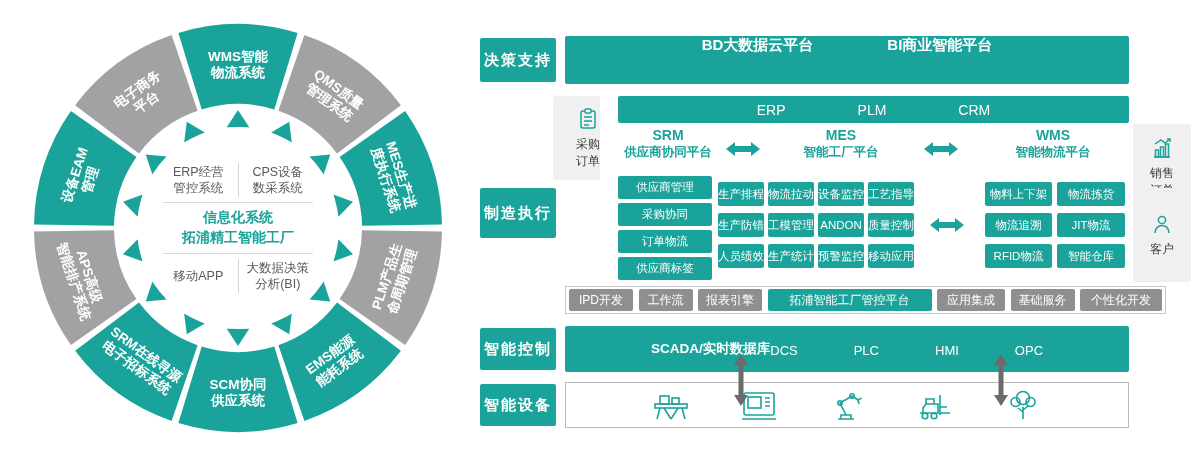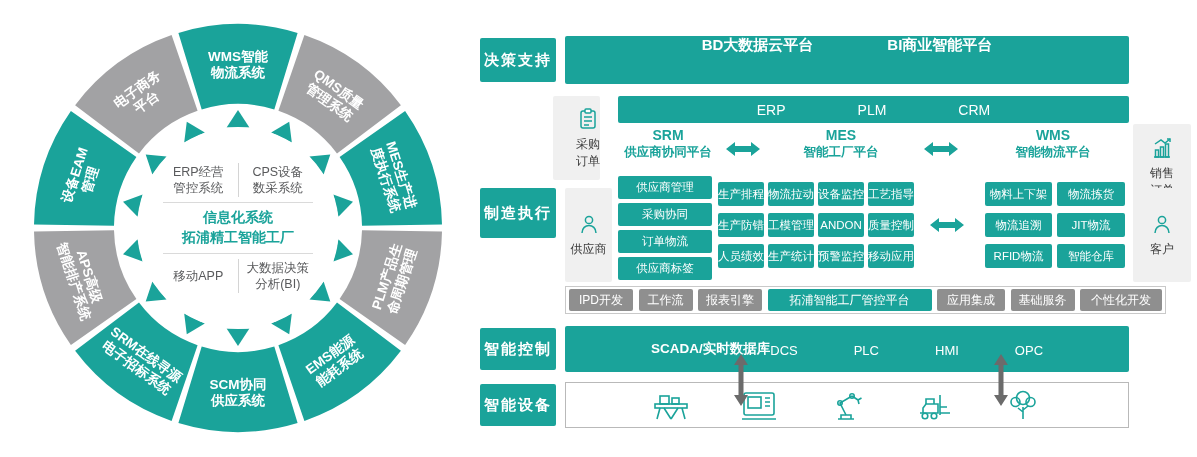--- a/index.html
+++ b/index.html
@@ -149,29 +149,20 @@
           <rect x="5" y="4" width="14" height="17" rx="2"></rect>
           <rect x="9" y="2" width="6" height="4" rx="1" fill="#fff"></rect>
           <path d="M8 10 h8 M8 14 h8 M8 18 h5"></path>
         </g>
       </svg>
       <div>
         <div>采购</div>
         <div>订单</div>
       </div>
     </div>
-    <div class="side-box" style="left:87px;top:188px;width:47px;height:94px;">
-      <svg width="24" height="24" viewBox="0 0 24 24">
-        <g fill="none" stroke="#1aa39a" stroke-width="1.5">
-          <circle cx="12" cy="8" r="3.6"></circle>
-          <path d="M5 21 c0-5 3.5-7.5 7-7.5 s7 2.5 7 7.5"></path>
-        </g>
-      </svg>
-      <div>供应商</div>
-    </div>
 
     <div class="side-box" style="left:655px;top:96px;width:58px;height:86px;margin-top:28px;">
       <svg width="24" height="24" viewBox="0 0 24 24">
         <g fill="none" stroke="#1aa39a" stroke-width="1.5">
           <path d="M4 21 h16"></path>
           <rect x="5.5" y="14" width="3" height="7"></rect>
           <rect x="10.5" y="11" width="3" height="10"></rect>
           <rect x="15.5" y="8" width="3" height="13"></rect>
           <path d="M5 8 l6 -4 l4 3 l5 -4"></path>
           <path d="M17 3 h3 v3"></path>

